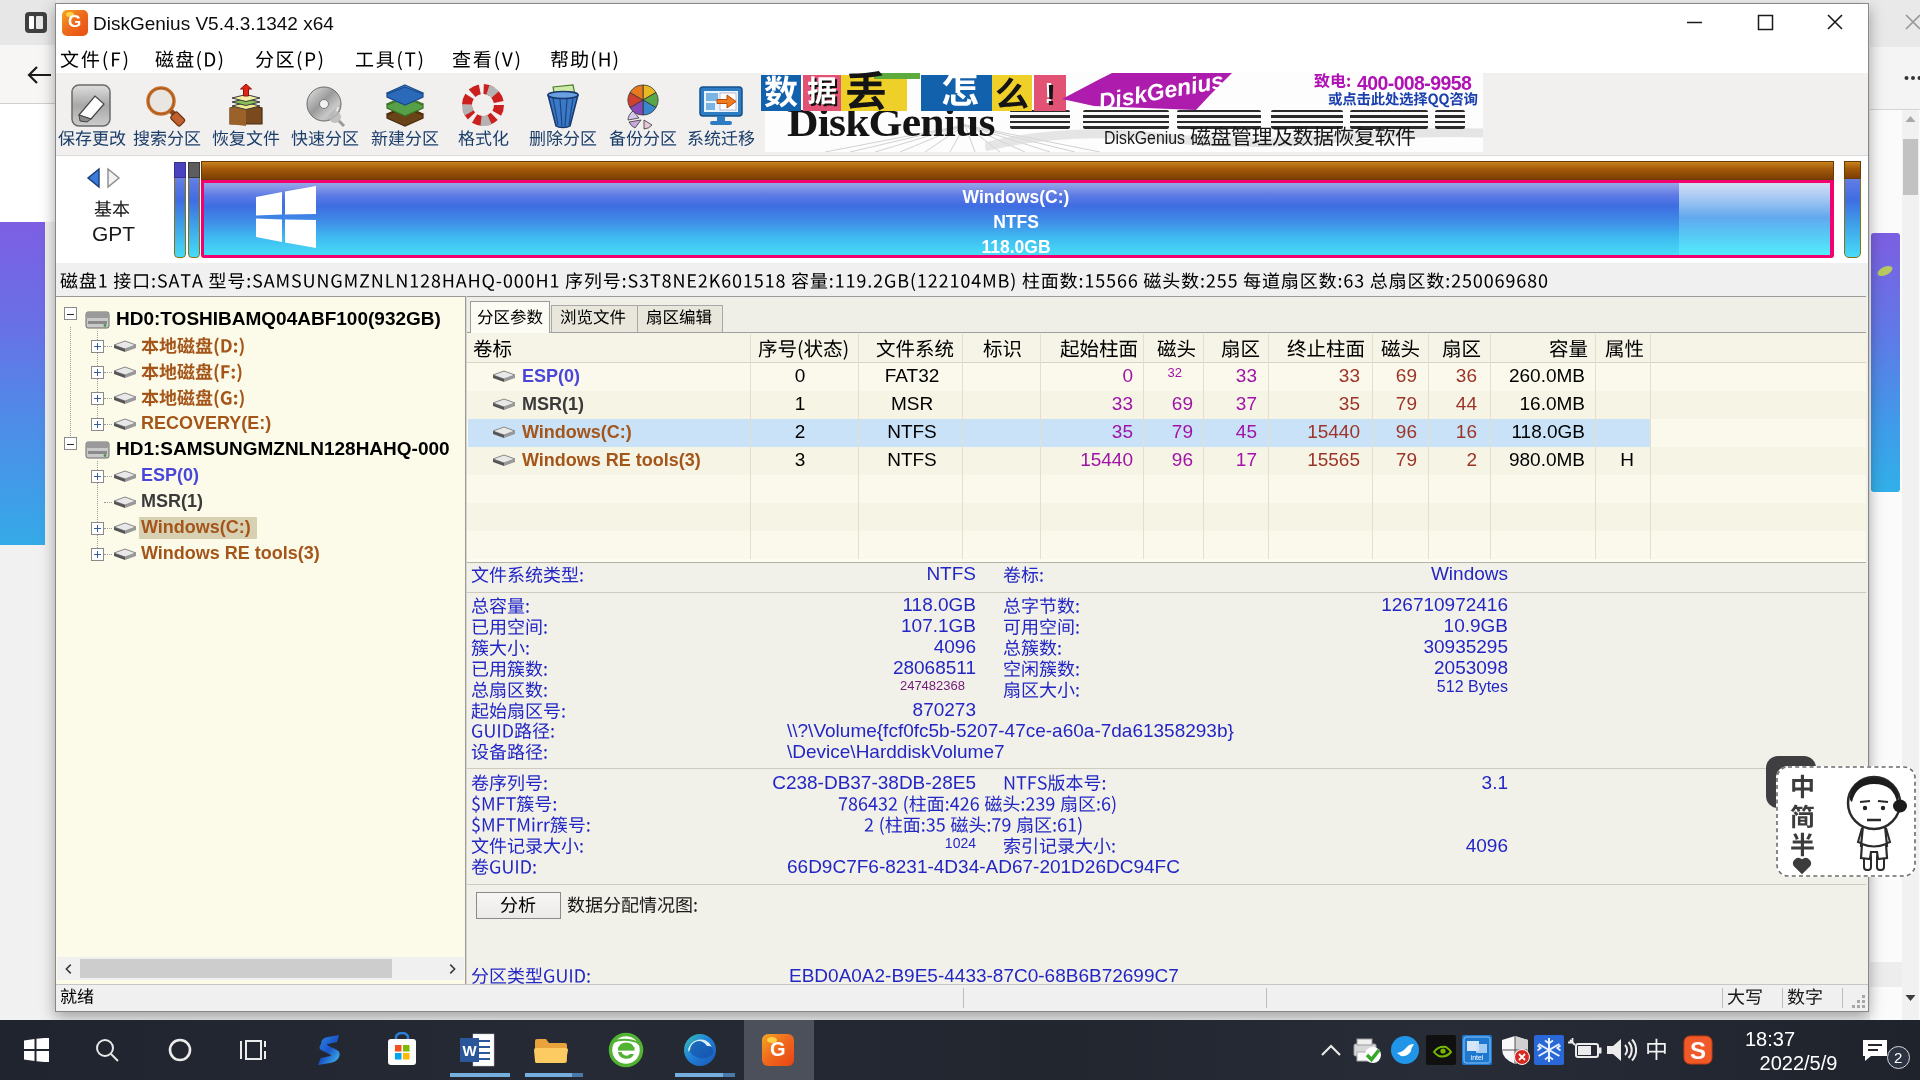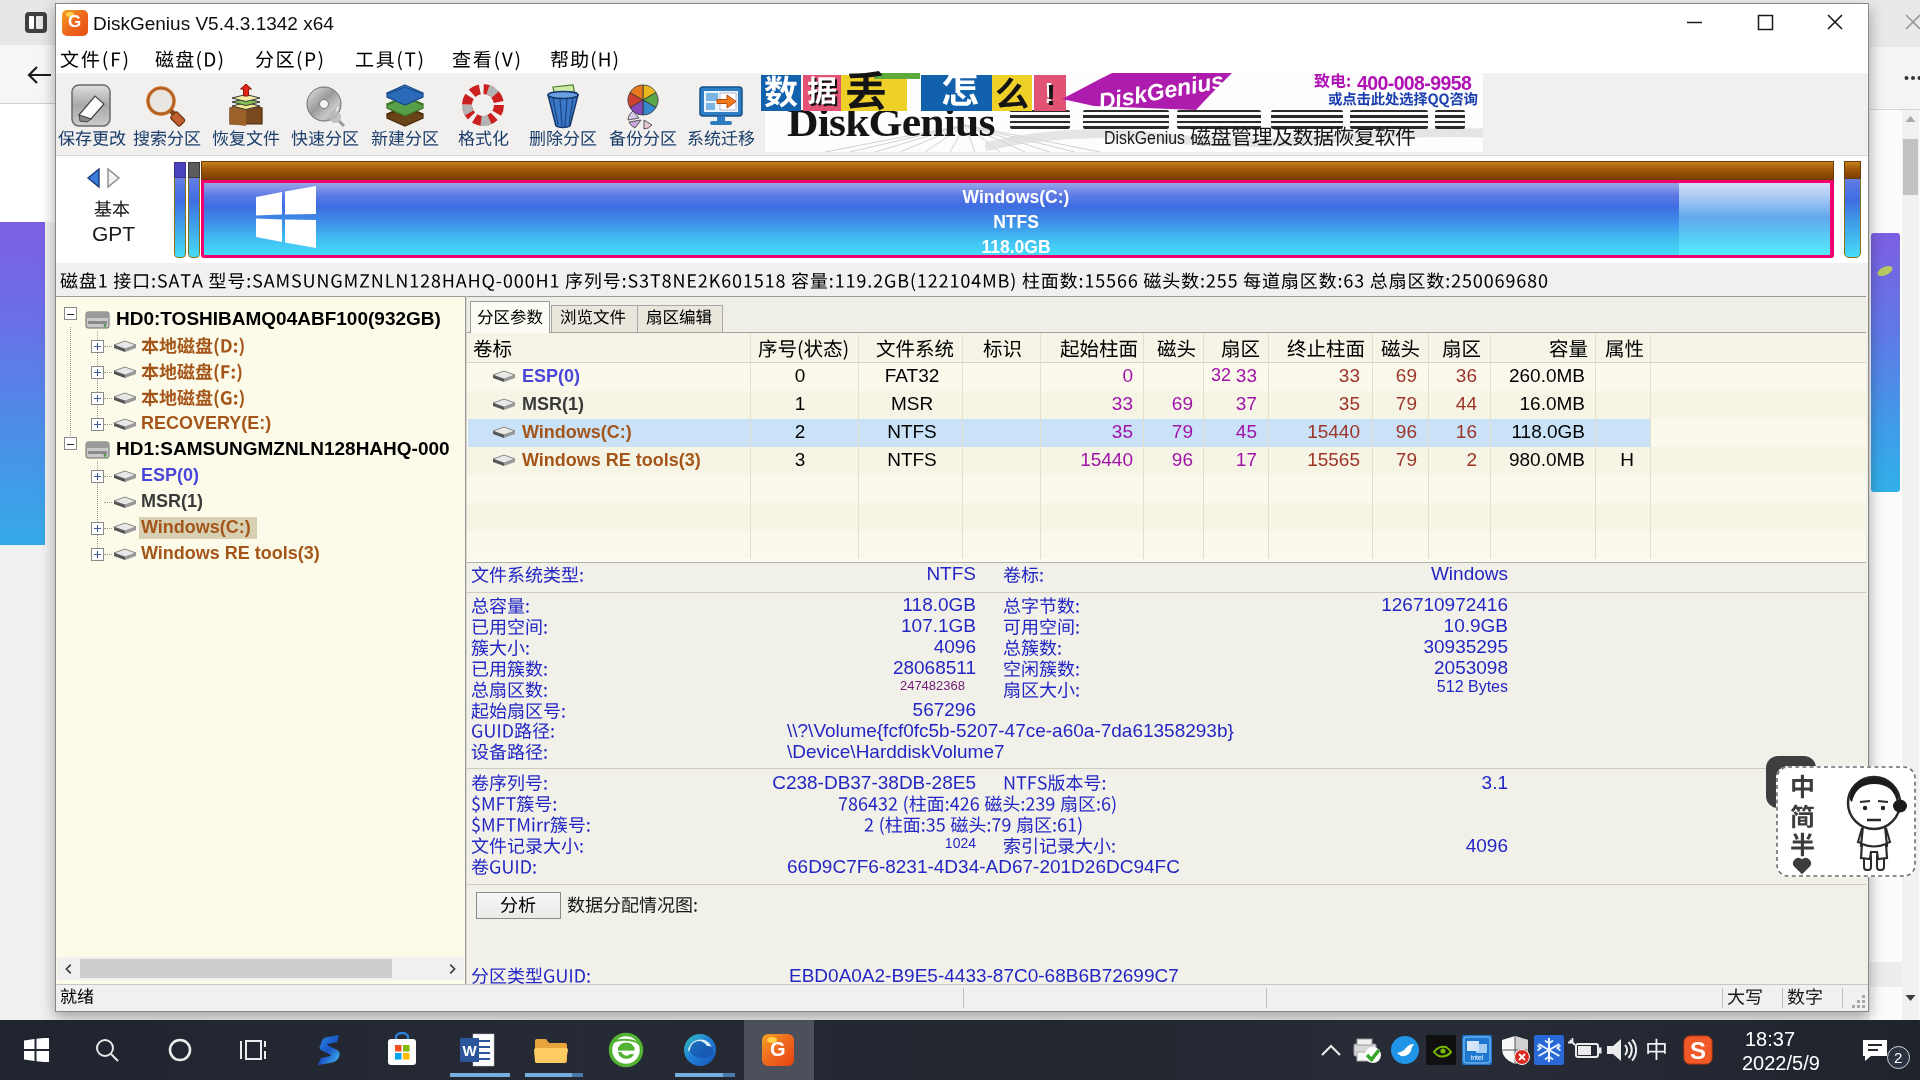--- a/index.html
+++ b/index.html
@@ -265,21 +265,21 @@
 <div class="ab" style="left:1650px;top:334px;width:1px;height:225px;background:#e3dfca"></div>
 <div class="ab" style="left:467px;top:562px;width:1399px;height:1px;background:#b5b2a5"></div>
 <div class="ab" style="left:467px;top:563px;width:1399px;height:421px;background:#f2f1e9"></div>
 <div class="ab" style="left:467px;top:592px;width:1399px;height:1px;background:#cecbbe"></div>
 <div class="ab" style="left:467px;top:768px;width:1399px;height:1px;background:#cecbbe"></div>
 <div class="ab" style="left:467px;top:884px;width:1399px;height:1px;background:#cecbbe"></div>
 <div class="tx" style="left:522px;top:365.8px;font-weight:bold;color:#4946d9;font-size:18px;">ESP(0)</div>
 <div class="tx" style="left:800px;top:365.2px;width:200px;margin-left:-100px;text-align:center;color:#000;font-size:19px">0</div>
 <div class="tx" style="left:912px;top:365.2px;width:200px;margin-left:-100px;text-align:center;color:#000;font-size:19px">FAT32</div>
 <div class="tx" style="right:787px;top:365.2px;color:#a113a8;font-size:19px">0</div>
-<div class="tx" style="right:689px;top:365.2px;color:#a113a8;font-size:18px">32</div>
+<div class="tx" style="right:738px;top:365.2px;color:#a113a8;font-size:13px">32</div>
 <div class="tx" style="right:663px;top:365.2px;color:#a113a8;font-size:19px">33</div>
 <div class="tx" style="right:560px;top:365.2px;color:#9c3428;font-size:19px">33</div>
 <div class="tx" style="right:503px;top:365.2px;color:#9c3428;font-size:19px">69</div>
 <div class="tx" style="right:443px;top:365.2px;color:#9c3428;font-size:19px">36</div>
 <div class="tx" style="right:335px;top:365.2px;color:#000;font-size:19px">260.0MB</div>
 <svg class="ab" style="left:491px;top:369px" width="26" height="15" viewBox="0 0 26 15">
     <path d="M2 6 L13 2 L24 6 L13 10 Z" fill="#e8e8e8" stroke="#888" stroke-width="1"></path>
     <path d="M2 6 L13 10 L13 13 L2 9 Z" fill="#555"></path>
     <path d="M13 10 L24 6 L24 9 L13 13 Z" fill="#999"></path>
   </svg>
@@ -334,21 +334,21 @@
 <div class="tx" style="right:944px;top:594.2px;color:#2326c5;font-size:19px">118.0GB</div>
 <div class="tx" style="right:412px;top:594.2px;color:#2326c5;font-size:19px">126710972416</div>
 <div class="tx" style="right:944px;top:615.2px;color:#2326c5;font-size:19px">107.1GB</div>
 <div class="tx" style="right:412px;top:615.2px;color:#2326c5;font-size:19px">10.9GB</div>
 <div class="tx" style="right:944px;top:636.2px;color:#2326c5;font-size:19px">4096</div>
 <div class="tx" style="right:412px;top:636.2px;color:#2326c5;font-size:19px">30935295</div>
 <div class="tx" style="right:944px;top:657.2px;color:#2326c5;font-size:19px">28068511</div>
 <div class="tx" style="right:412px;top:657.2px;color:#2326c5;font-size:19px">2053098</div>
 <div class="tx" style="right:955px;top:678.2px;color:#701a75;font-size:13px">247482368</div>
 <div class="tx" style="right:412px;top:678.2px;color:#2326c5;font-size:16px">512 Bytes</div>
-<div class="tx" style="right:944px;top:699.2px;color:#2326c5;font-size:19px">567296</div>
+<div class="tx" style="right:944px;top:699.2px;color:#2326c5;font-size:19px">870273</div>
 <div class="tx" style="right:944px;top:771.7px;color:#2326c5;font-size:19px">C238-DB37-38DB-28E5</div>
 <div class="tx" style="right:412px;top:771.7px;color:#2326c5;font-size:19px">3.1</div>
 <div class="tx" style="right:944px;top:834.7px;color:#2326c5;font-size:14px">1024</div>
 <div class="tx" style="right:412px;top:834.7px;color:#2326c5;font-size:19px">4096</div>
 <div class="tx" style="left:787px;top:719.7px;color:#2326c5;font-size:19px;">\\?\Volume{fcf0fc5b-5207-47ce-a60a-7da61358293b}</div>
 <div class="tx" style="left:787px;top:740.7px;color:#2326c5;font-size:19px;">\Device\HarddiskVolume7</div>
 <div class="tx" style="left:787px;top:855.7px;color:#2326c5;font-size:19px;">66D9C7F6-8231-4D34-AD67-201D26DC94FC</div>
 <div class="tx" style="left:789px;top:965.2px;color:#2326c5;font-size:19px;">EBD0A0A2-B9E5-4433-87C0-68B6B72699C7</div>
 <div class="ab" style="left:476px;top:892px;width:85px;height:27px;background:linear-gradient(180deg,#f7f6f5,#eceae8);border:1px solid #8a8a8a"></div>
 <div class="ab" style="left:70px;top:327px;width:1px;height:117px;border-left:1px dotted #9a9a9a"></div>
@@ -1384,21 +1384,21 @@
       <path d="M23.5 6 a11.5 11.5 0 0 1 0 16"></path>
       <path d="M27 3.5 a15.5 15.5 0 0 1 0 21"></path>
     </g>
   </svg>
 <svg class="ab" style="left:1683.0px;top:1035.0px" width="30" height="30" viewBox="0 0 30 30">
     <rect x="1" y="1" width="28" height="28" rx="6" fill="#f05a28"></rect>
     <rect x="1" y="1" width="28" height="28" rx="6" fill="none" stroke="#c83a10" stroke-width="1"></rect>
     <text x="15" y="24" font-family="Liberation Sans" font-size="24" font-weight="bold" fill="#fff" text-anchor="middle">S</text>
   </svg>
 <div class="tx" style="left:1745px;top:1028px;width:110px;text-align:left;color:#fff;font-size:20px">18:37</div>
-<div class="tx" style="left:1742px;top:1052px;width:113px;text-align:left;color:#fff;font-size:20px">2022/5/9</div>
+<div class="tx" style="left:1742px;top:1052px;width:113px;text-align:center;color:#fff;font-size:20px">2022/5/9</div>
 <svg class="ab" style="left:1861.0px;top:1037.0px" width="28" height="26" viewBox="0 0 28 26">
     <path d="M2 3 H26 V19 H10 L4 24 V19 H2 Z" fill="#fff"></path>
     <path d="M7 8 H21 M7 13 H17" stroke="#232833" stroke-width="2"></path>
   </svg>
 <div class="ab" style="left:1887px;top:1046px;width:23px;height:23px;border-radius:50%;background:#2b3440;border:1.5px solid #d8d8d8"></div>
 <div class="ab tx" style="left:1894px;top:1049px;color:#fff;font-size:15px">2</div>
 <div class="ab" style="left:1766px;top:756px;width:50px;height:52px;background:#3f3f42;border-radius:12px"></div>
 <div class="ab" style="left:1776px;top:766px;width:140px;height:111px;background:#fff;border-radius:12px"></div>
 <svg class="ab" style="left:1776px;top:766px" width="140" height="111">
     <rect x="1" y="1" width="138" height="109" rx="11" fill="none" stroke="#6a6a6a" stroke-width="1.6" stroke-dasharray="4 3.2"></rect>

